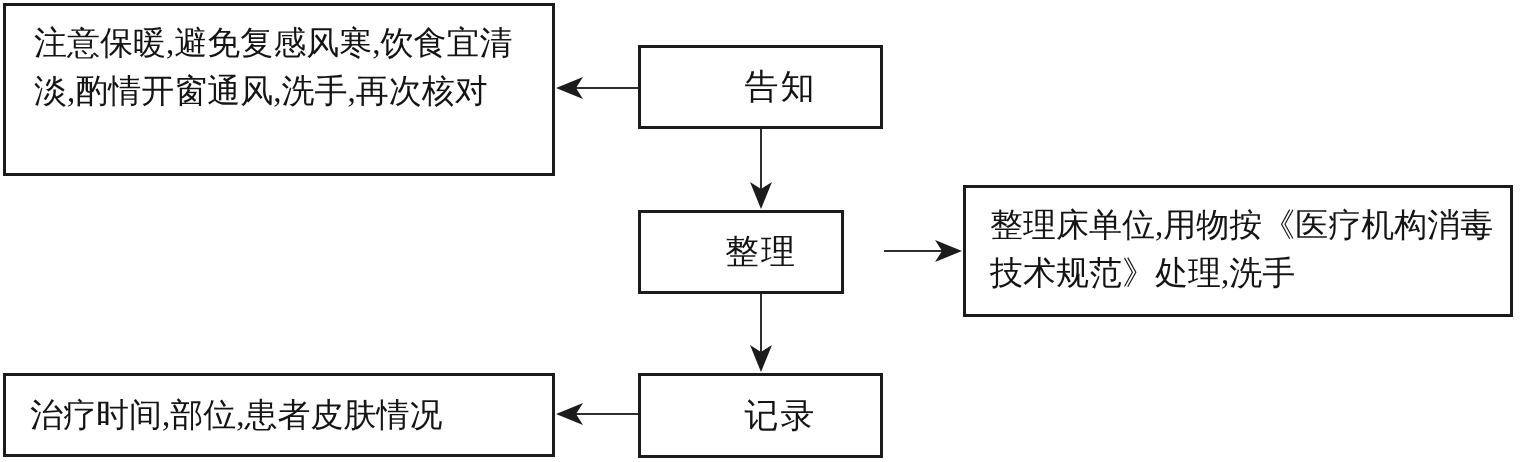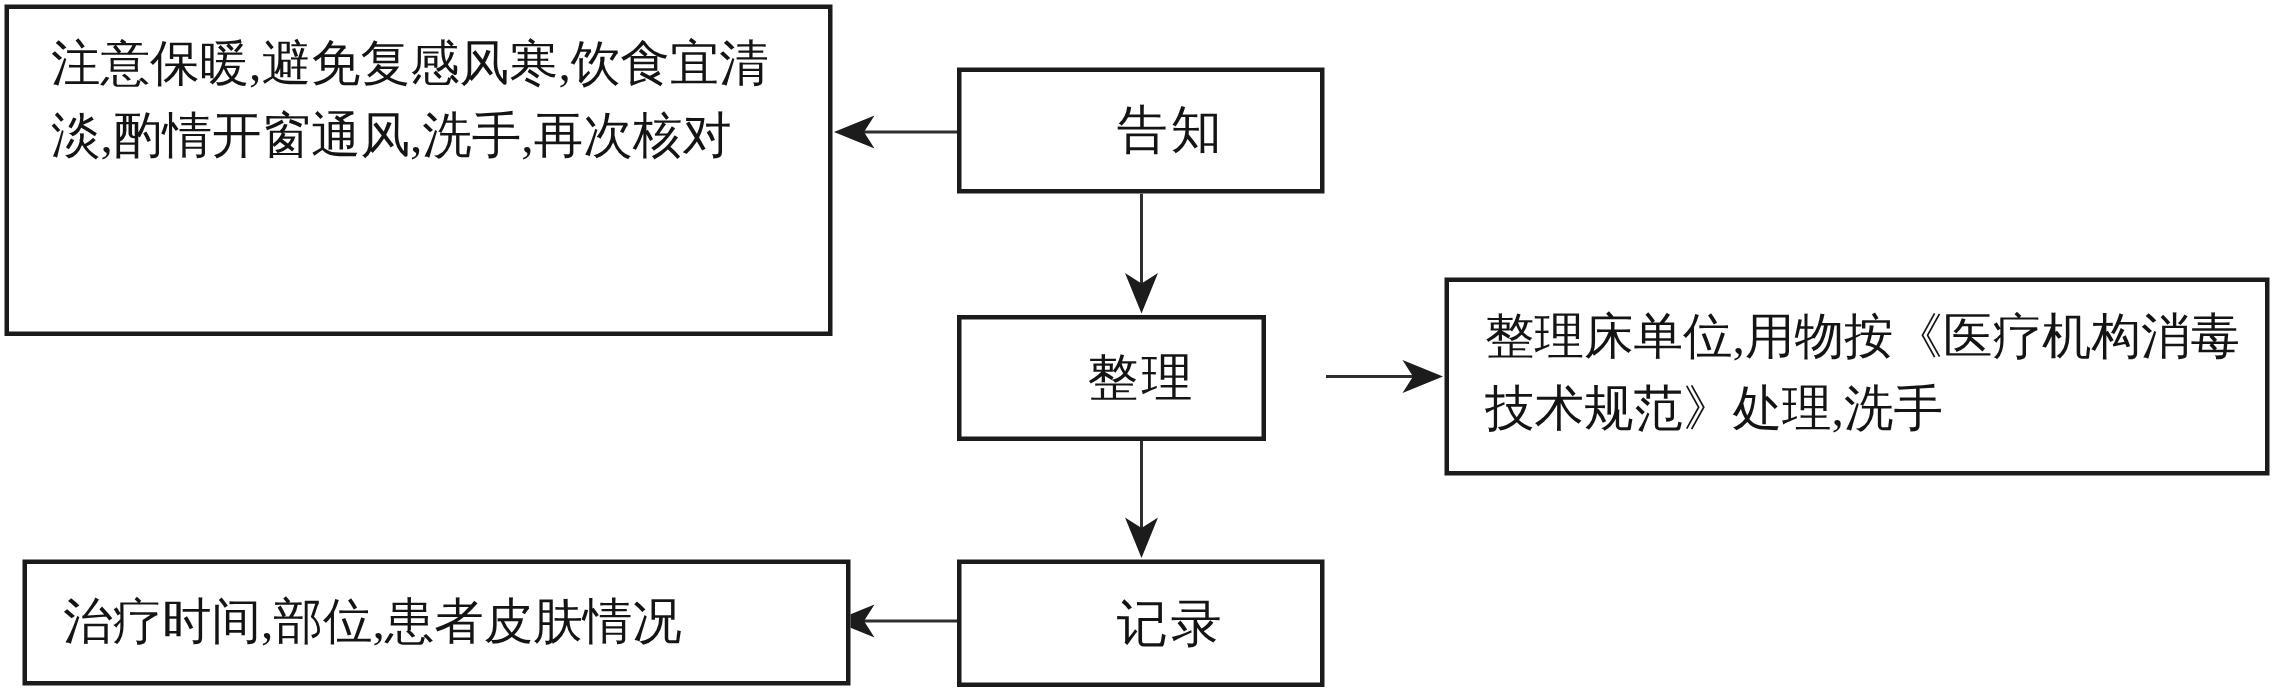--- a/index.html
+++ b/index.html
@@ -50,26 +50,26 @@
     line-height: 48px;
     padding: 13px 16px 8px 24px;
     text-align: left;
   }
   .note-box.single-line {
     display: flex;
     align-items: center;
     padding: 0 16px 0 24px;
     line-height: 1;
   }
-  #note-inform  { left: 3px;   top: 3px;   width: 552px; height: 221px; padding-left: 28px; }
+  #note-inform  { left: 3px;   top: 3px;   width: 552px; height: 173px; padding-left: 28px; }
   #node-inform  { left: 638px; top: 45px;  width: 245px; height: 84px;  }
   #node-tidy    { left: 638px; top: 210px; width: 206px; height: 84px;  }
   #note-tidy    { left: 963px; top: 185px; width: 550px; height: 132px; }
   #node-record  { left: 638px; top: 373px; width: 245px; height: 85px;  }
-  #note-record  { left: 3px;   top: 373px; width: 552px; height: 84px; margin-left: 12px;  }
+  #note-record  { left: 3px;   top: 373px; width: 552px; height: 84px;  }
 </style>
 </head>
 <body>
 
 <div class="canvas">
 
   <svg class="arrows" viewBox="0 0 1523 462" xmlns="http://www.w3.org/2000/svg">
 
     <line x1="638" y1="88" x2="574" y2="88"></line>
     <polygon points="556,88 583,77 576,88 583,99"></polygon>

